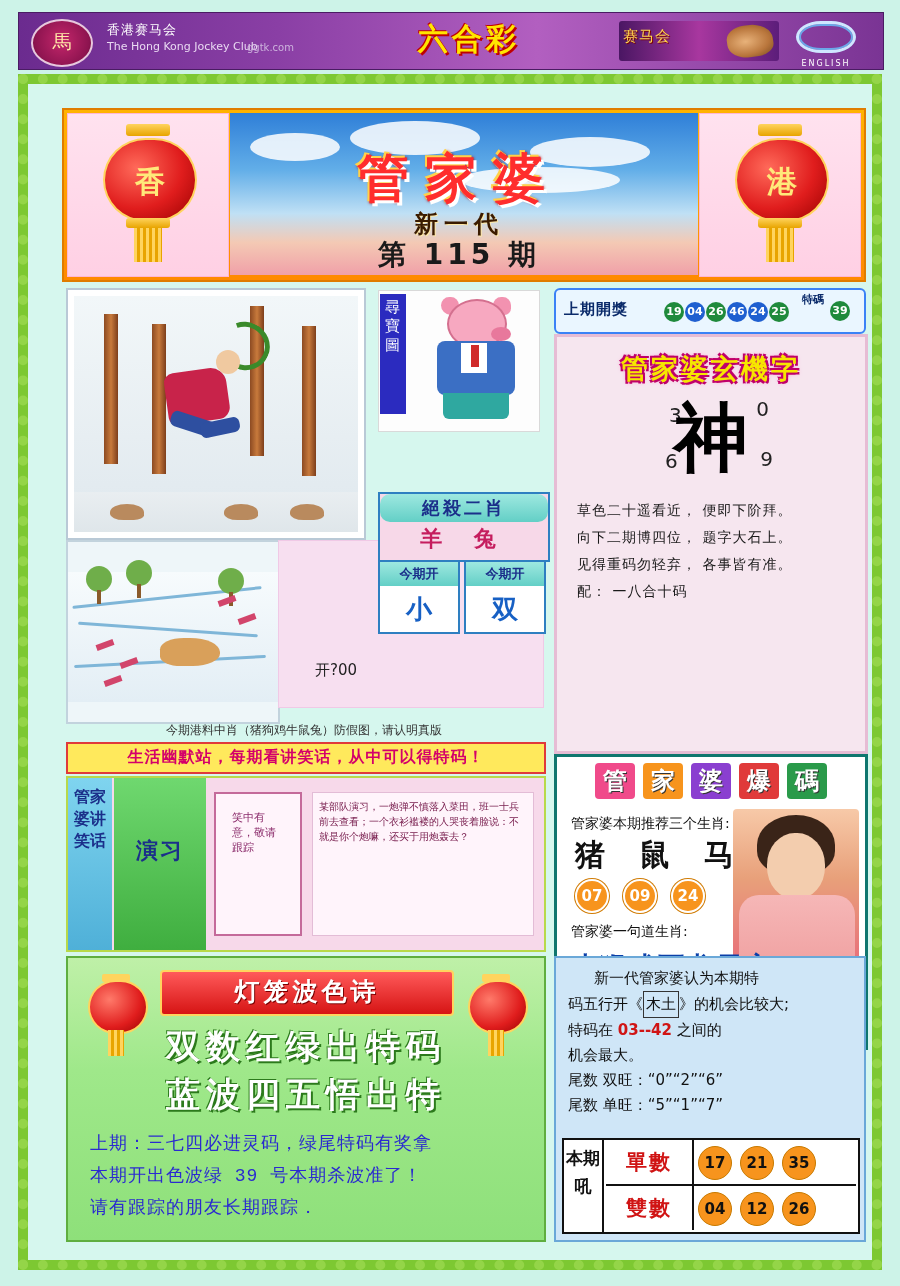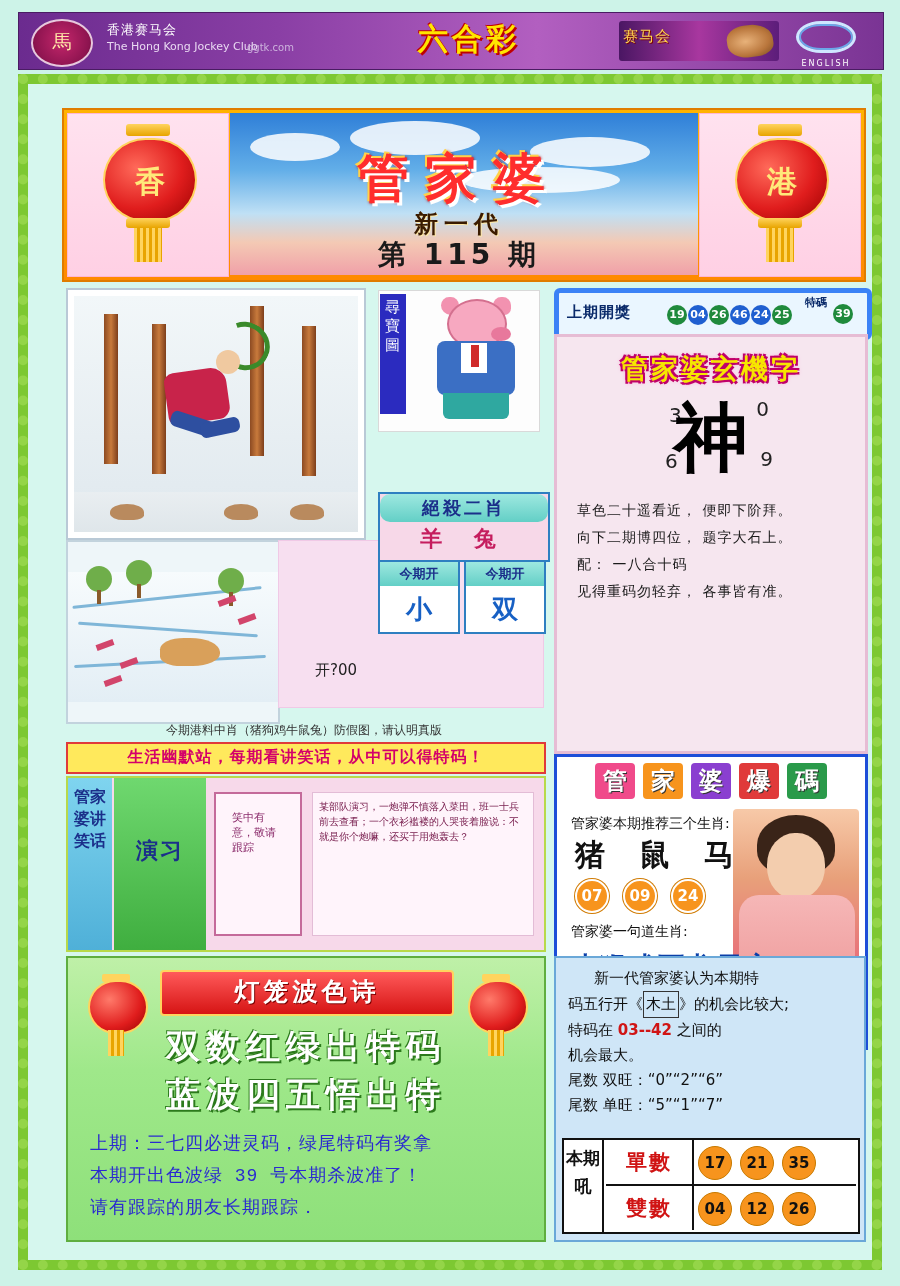--- a/index.html
+++ b/index.html
@@ -232,21 +232,21 @@
     height:24px;background:linear-gradient(180deg,#9ee8e0,#63cfc6);
     color:#1b2f8a;font-size:13px;font-weight:bold;text-align:center;line-height:24px;
   }
   .pair-v{
     text-align:center;font-size:26px;font-weight:bold;color:#1760c4;line-height:46px;
   }
 
   
   .draw-box{
     position:absolute;left:516px;top:194px;width:308px;height:42px;
-    background:#eaf6ff;border:5px solid #3b82f6;border-radius:6px;
+    background:#eaf6ff;border:2px solid #3b82f6;border-radius:6px;
   }
   .draw-label{
     position:absolute;left:8px;top:10px;font-size:15px;color:#0a2a6a;font-weight:bold;letter-spacing:1px;
   }
   .ball{
     display:inline-block;width:20px;height:20px;border-radius:50%;
     color:#fff;font-size:11px;font-weight:bold;text-align:center;line-height:20px;
     margin-right:1px;vertical-align:middle;
   }
   .draw-balls{position:absolute;left:108px;top:11px;}
@@ -271,21 +271,21 @@
   .poem{
     position:absolute;left:20px;top:160px;width:268px;
     font-size:14px;color:#1a1a1a;line-height:27px;letter-spacing:1px;
     font-family:"DejaVu Serif","Liberation Serif",serif;
   }
   .poem .pl{display:block;white-space:nowrap;}
 
   
   .baoma{
     position:absolute;left:516px;top:660px;width:308px;height:290px;
-    background:#fff;border:3px solid #1d4ed8;
+    background:#fff;border:3px solid #0f766e;
   }
   .baoma-title{
     position:absolute;left:0;top:6px;width:100%;height:42px;text-align:center;
   }
   .bm-ch{
     display:inline-block;width:40px;height:36px;line-height:36px;margin:0 4px;
     font-size:24px;font-weight:bold;color:#fff;border-radius:4px;
     text-shadow:1px 1px 0 #333;
   }
   .baoma-line1{
@@ -562,22 +562,22 @@
       <div class="xuanji">
         <div class="xuanji-title">管家婆玄機字</div>
         <div class="corner-num" style="left:112px;top:66px;">3</div>
         <div class="corner-num" style="right:96px;top:60px;">0</div>
         <div class="corner-num" style="left:108px;top:112px;">6</div>
         <div class="corner-num" style="right:92px;top:110px;">9</div>
         <div class="big-char">神</div>
         <div class="poem" id="xuanji-poem">
             <span class="pl">草色二十遥看近，  便即下阶拜。</span>
             <span class="pl">向下二期博四位，  题字大石上。</span>
+            <span class="pl">见得重码勿轻弃，  各事皆有准。</span>
             <span class="pl">配：  一八合十码</span>
-            <span class="pl">见得重码勿轻弃，  各事皆有准。</span>
           </div>
       </div>
 
       <div class="baoma">
         <div class="baoma-title" id="baoma-title"><span class="bm-ch" style="background: rgb(240, 74, 138);">管</span><span class="bm-ch" style="background: rgb(247, 148, 29);">家</span><span class="bm-ch" style="background: rgb(138, 63, 208);">婆</span><span class="bm-ch" style="background: rgb(224, 58, 58);">爆</span><span class="bm-ch" style="background: rgb(42, 154, 74);">碼</span></div>
         <div class="lady">
           <div class="lady-hair"></div>
           <div class="lady-face"></div>
           <div class="lady-body"></div>
         </div>

